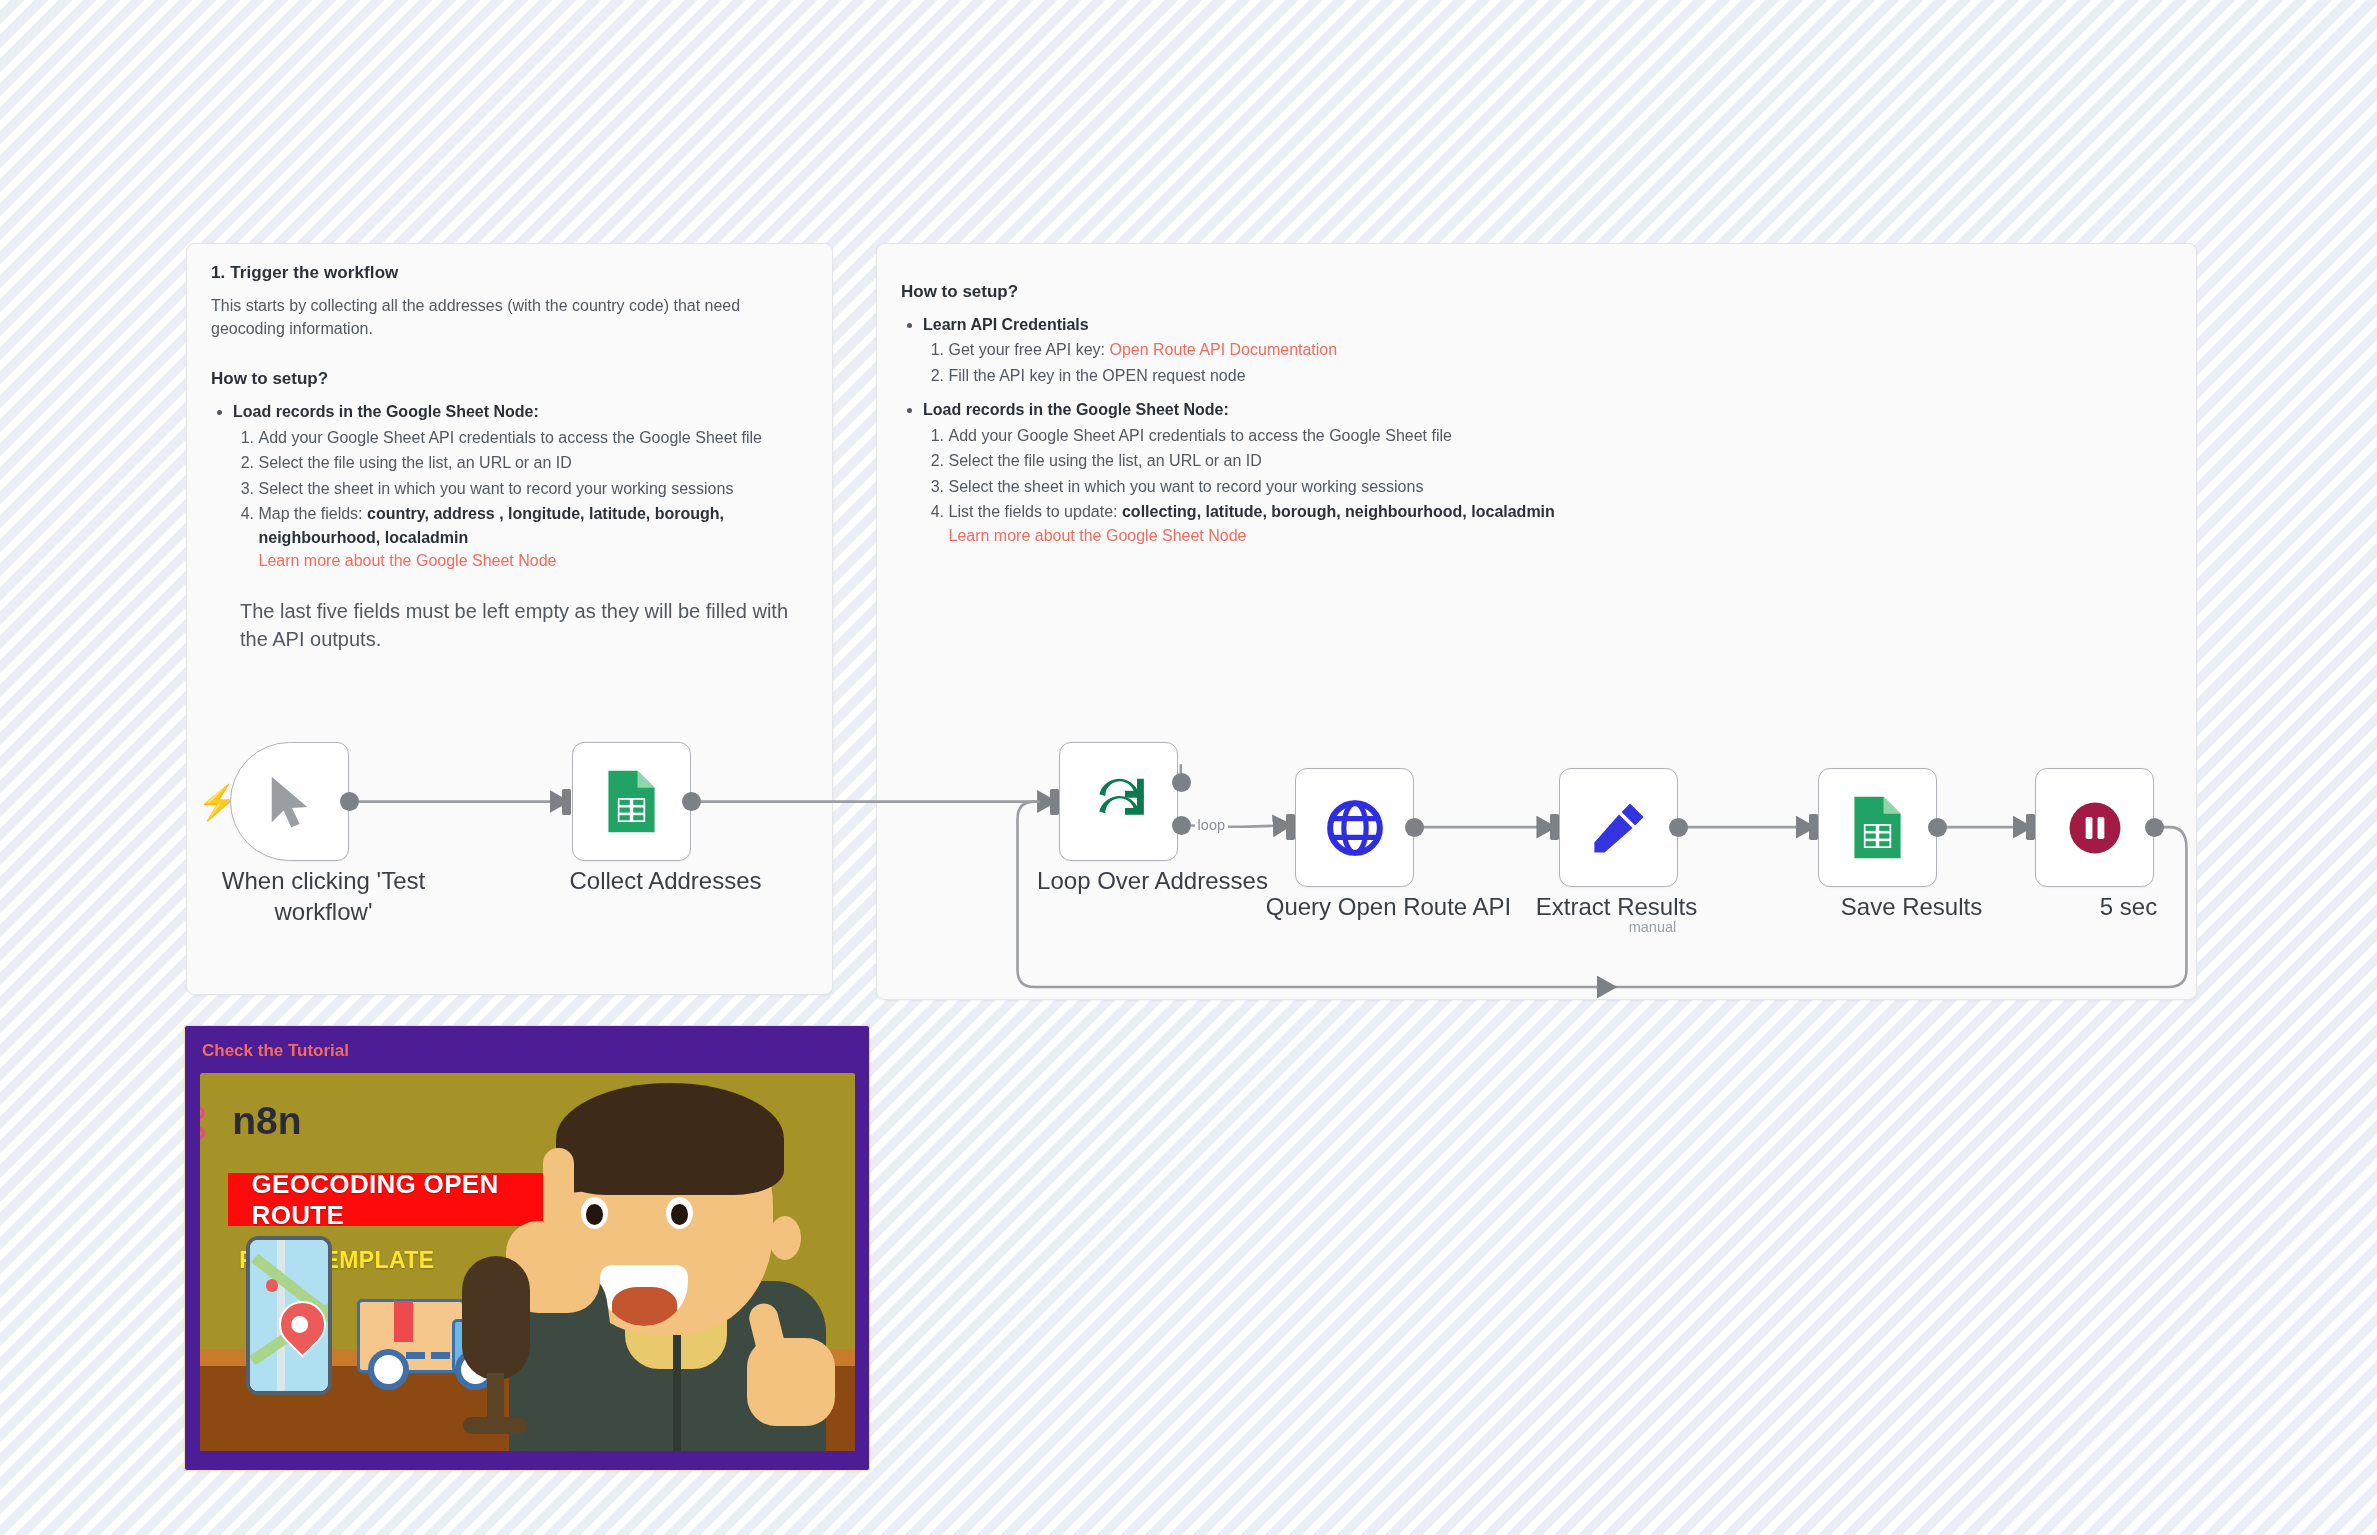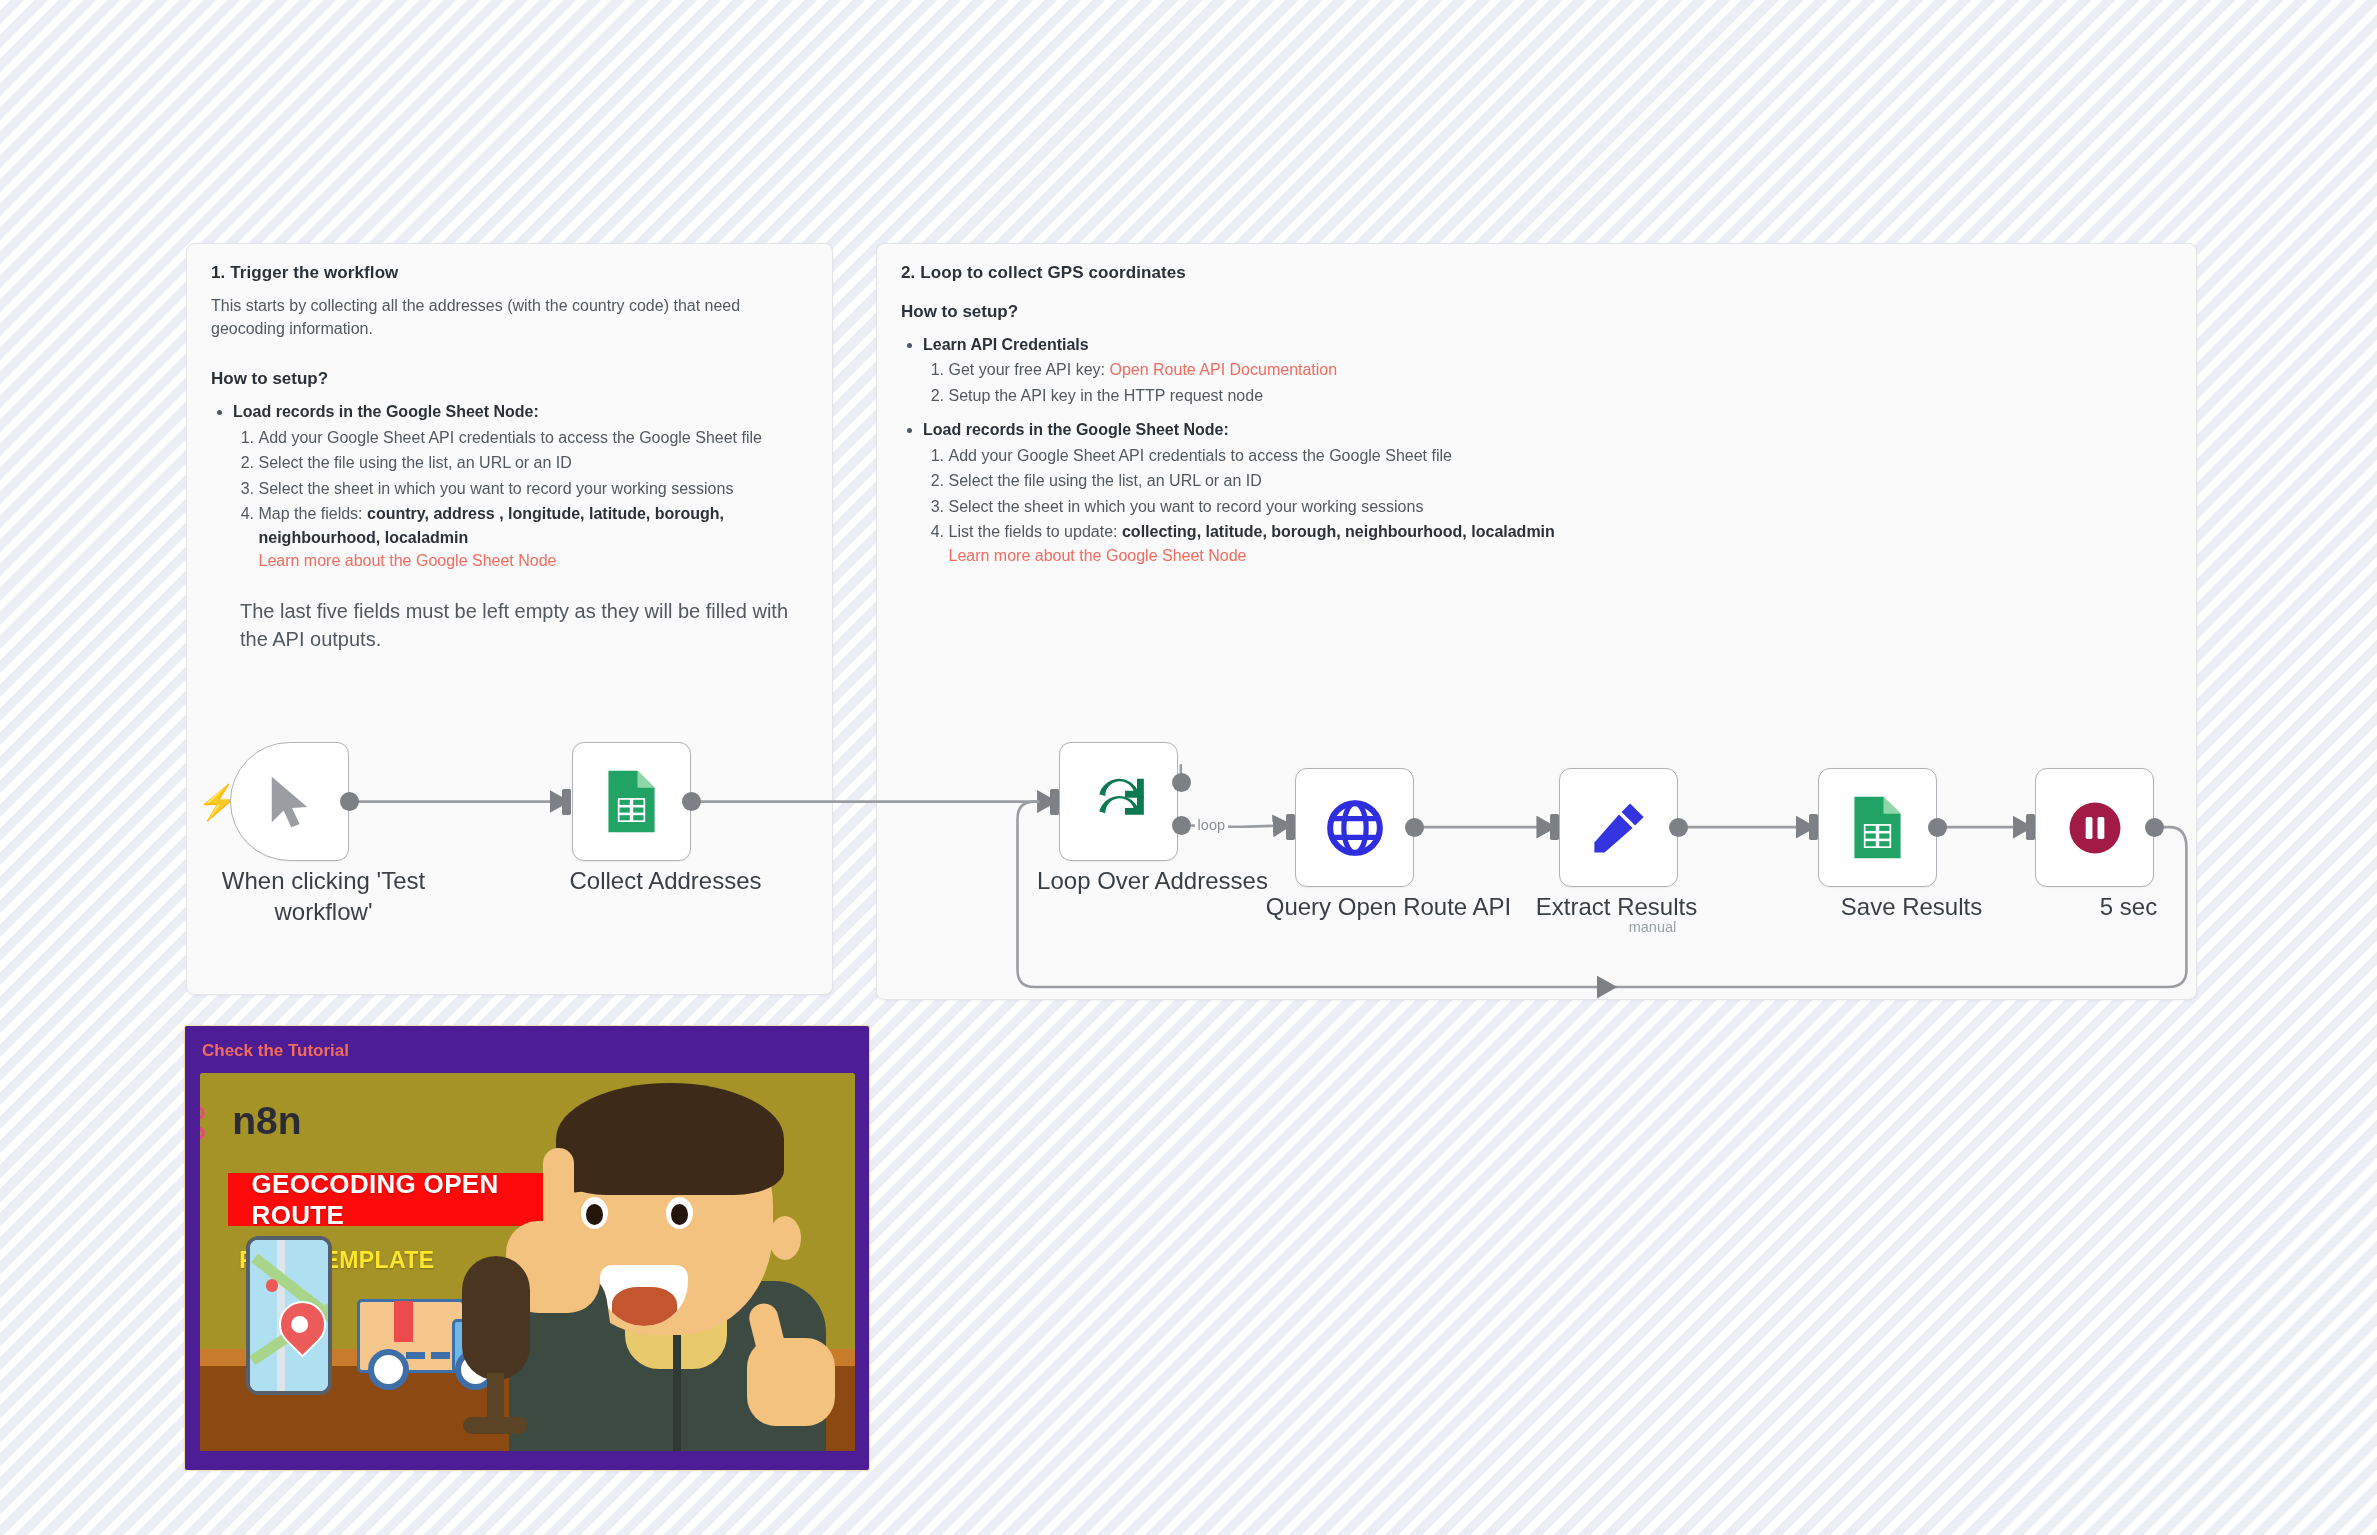--- a/index.html
+++ b/index.html
@@ -161,30 +161,29 @@
           </li>
         </ol>
       </li>
     </ul>
     <div class="note-small">The last five fields must be left empty as they will be filled with the API outputs.</div>
   </div>
 </div>
 
 <div class="panel" id="panel-2">
   <div class="panel-inner">
-    <div class="p-title">2. Loop to collect GPS coordinates</div>
     <div class="p-sub tight">How to setup?</div>
     <ul class="bul">
       <li>
         <b>Learn API Credentials</b>
         <ol class="num">
           <li>
             <span>Get your free API key: </span><a class="lnk" href="#">Open Route API Documentation</a>
           </li>
-          <li>Setup the API key in the HTTP request node</li>
+          <li>Fill the API key in the OPEN request node</li>
         </ol>
       </li>
       <li>
         <b>Load records in the Google Sheet Node:</b>
         <ol class="num">
           <li>Add your Google Sheet API credentials to access the Google Sheet file</li>
           <li>Select the file using the list, an URL or an ID</li>
           <li>Select the sheet in which you want to record your working sessions</li>
           <li>
             <span>List the fields to update: </span><b>collecting, latitude, borough, neighbourhood, localadmin</b><br>

